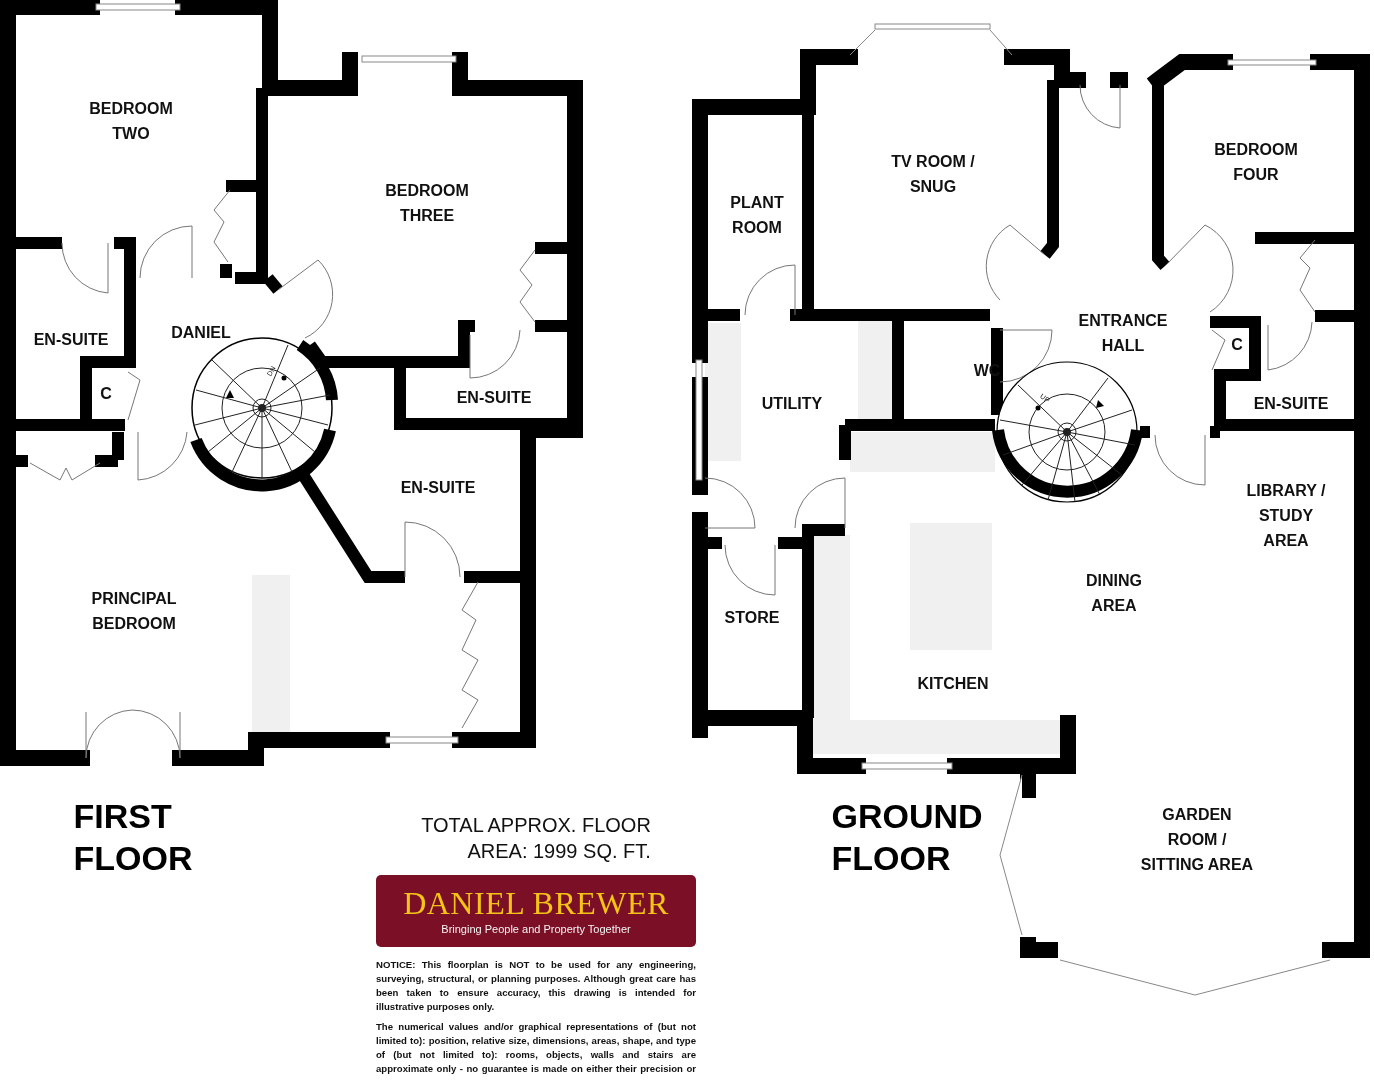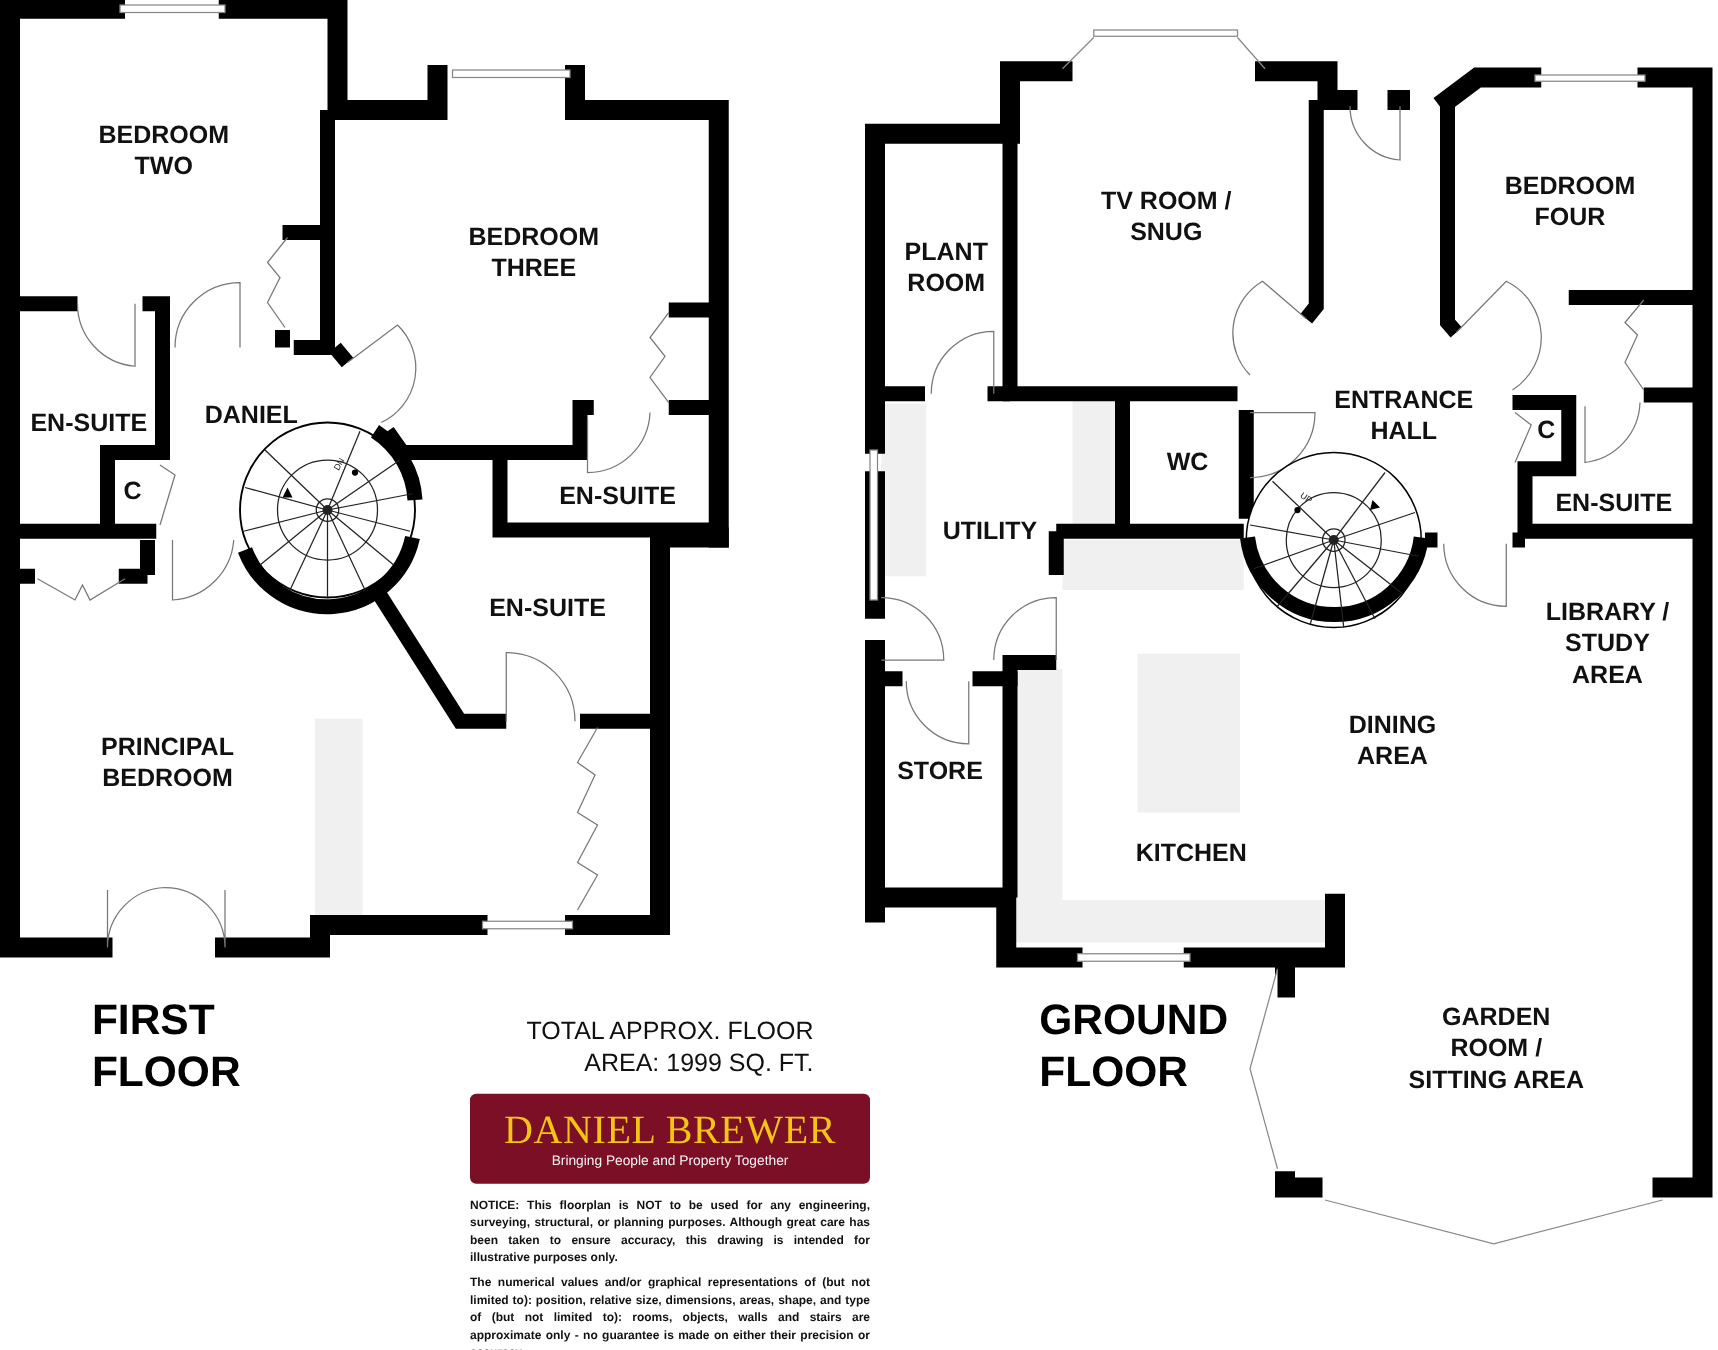--- a/index.html
+++ b/index.html
@@ -4,21 +4,21 @@
 <style>
   html, body { margin: 0; padding: 0; background: #ffffff; }
   body { width: 1374px; height: 1080px; position: relative; overflow: hidden; font-family: "Liberation Sans", sans-serif; }
   svg.plan { position: absolute; left: 0; top: 0; width: 1374px; height: 1080px; }
   .wl { stroke: #000; stroke-width: 16; fill: none; stroke-linecap: square; }
   .wlt { stroke: #000; stroke-width: 12; fill: none; }
   .door { stroke: #777; stroke-width: 1; fill: none; }
   .win { stroke: #888; stroke-width: 1; fill: #fff; }
   .fit { fill: #f0f0f0; }
   .stair { stroke: #222; stroke-width: 1; fill: none; }
-  .lbl { position: absolute; font-weight: bold; color: #111; text-align: center; line-height: 25px; font-size: 20px; white-space: pre; transform: translateX(-50%); }
+  .lbl { position: absolute; font-weight: bold; color: #111; text-align: center; line-height: 25px; font-size: 16px; white-space: pre; transform: translateX(-50%); }
   .floor-title { position: absolute; font-weight: bold; color: #000; text-align: left; font-size: 34px; line-height: 42px; transform: translateX(-50%); }
   .total { position: absolute; left: 536px; top: 812px; transform: translateX(-50%); text-align: right; font-size: 20px; line-height: 26px; color: #111; }
   .brand { position: absolute; left: 376px; top: 875px; width: 320px; height: 72px; background: #7a0f25; border-radius: 5px; text-align: center; }
   .brand .name { color: #f3c316; font-family: "Liberation Serif", serif; font-size: 32px; line-height: 36px; margin-top: 10px; letter-spacing: 0.5px; }
   .brand .tag { color: #f4f4f4; font-family: Liberation Sans, sans-serif; font-size: 11px; line-height: 16px; }
   .notice { position: absolute; left: 376px; top: 958px; width: 320px; font-size: 9.6px; line-height: 14px; color: #111; text-align: justify; font-weight: bold; }
   .notice p { margin: 0 0 6px 0; }
   .stair-label { font-family: "Liberation Sans", sans-serif; font-size: 7px; fill: #222; }
 </style>
 </head>
@@ -201,22 +201,22 @@
 BEDROOM</div>
 
 <div class="lbl" style="left:757px; top:190px;">PLANT
 ROOM</div>
 <div class="lbl" style="left:933px; top:149px;">TV ROOM /
 SNUG</div>
 <div class="lbl" style="left:1256px; top:137px;">BEDROOM
 FOUR</div>
 <div class="lbl" style="left:1123px; top:308px;">ENTRANCE
 HALL</div>
-<div class="lbl" style="left:792px; top:413px;">UTILITY</div>
-<div class="lbl" style="left:950px; top:358px;">WC</div>
+<div class="lbl" style="left:792px; top:391px;">UTILITY</div>
+<div class="lbl" style="left:987px; top:358px;">WC</div>
 <div class="lbl" style="left:1237px; top:332px;">C</div>
 <div class="lbl" style="left:1291px; top:391px;">EN-SUITE</div>
 <div class="lbl" style="left:1286px; top:478px;">LIBRARY /
 STUDY
 AREA</div>
 <div class="lbl" style="left:1114px; top:568px;">DINING
 AREA</div>
 <div class="lbl" style="left:752px; top:605px;">STORE</div>
 <div class="lbl" style="left:953px; top:671px;">KITCHEN</div>
 <div class="lbl" style="left:1197px; top:802px;">GARDEN

